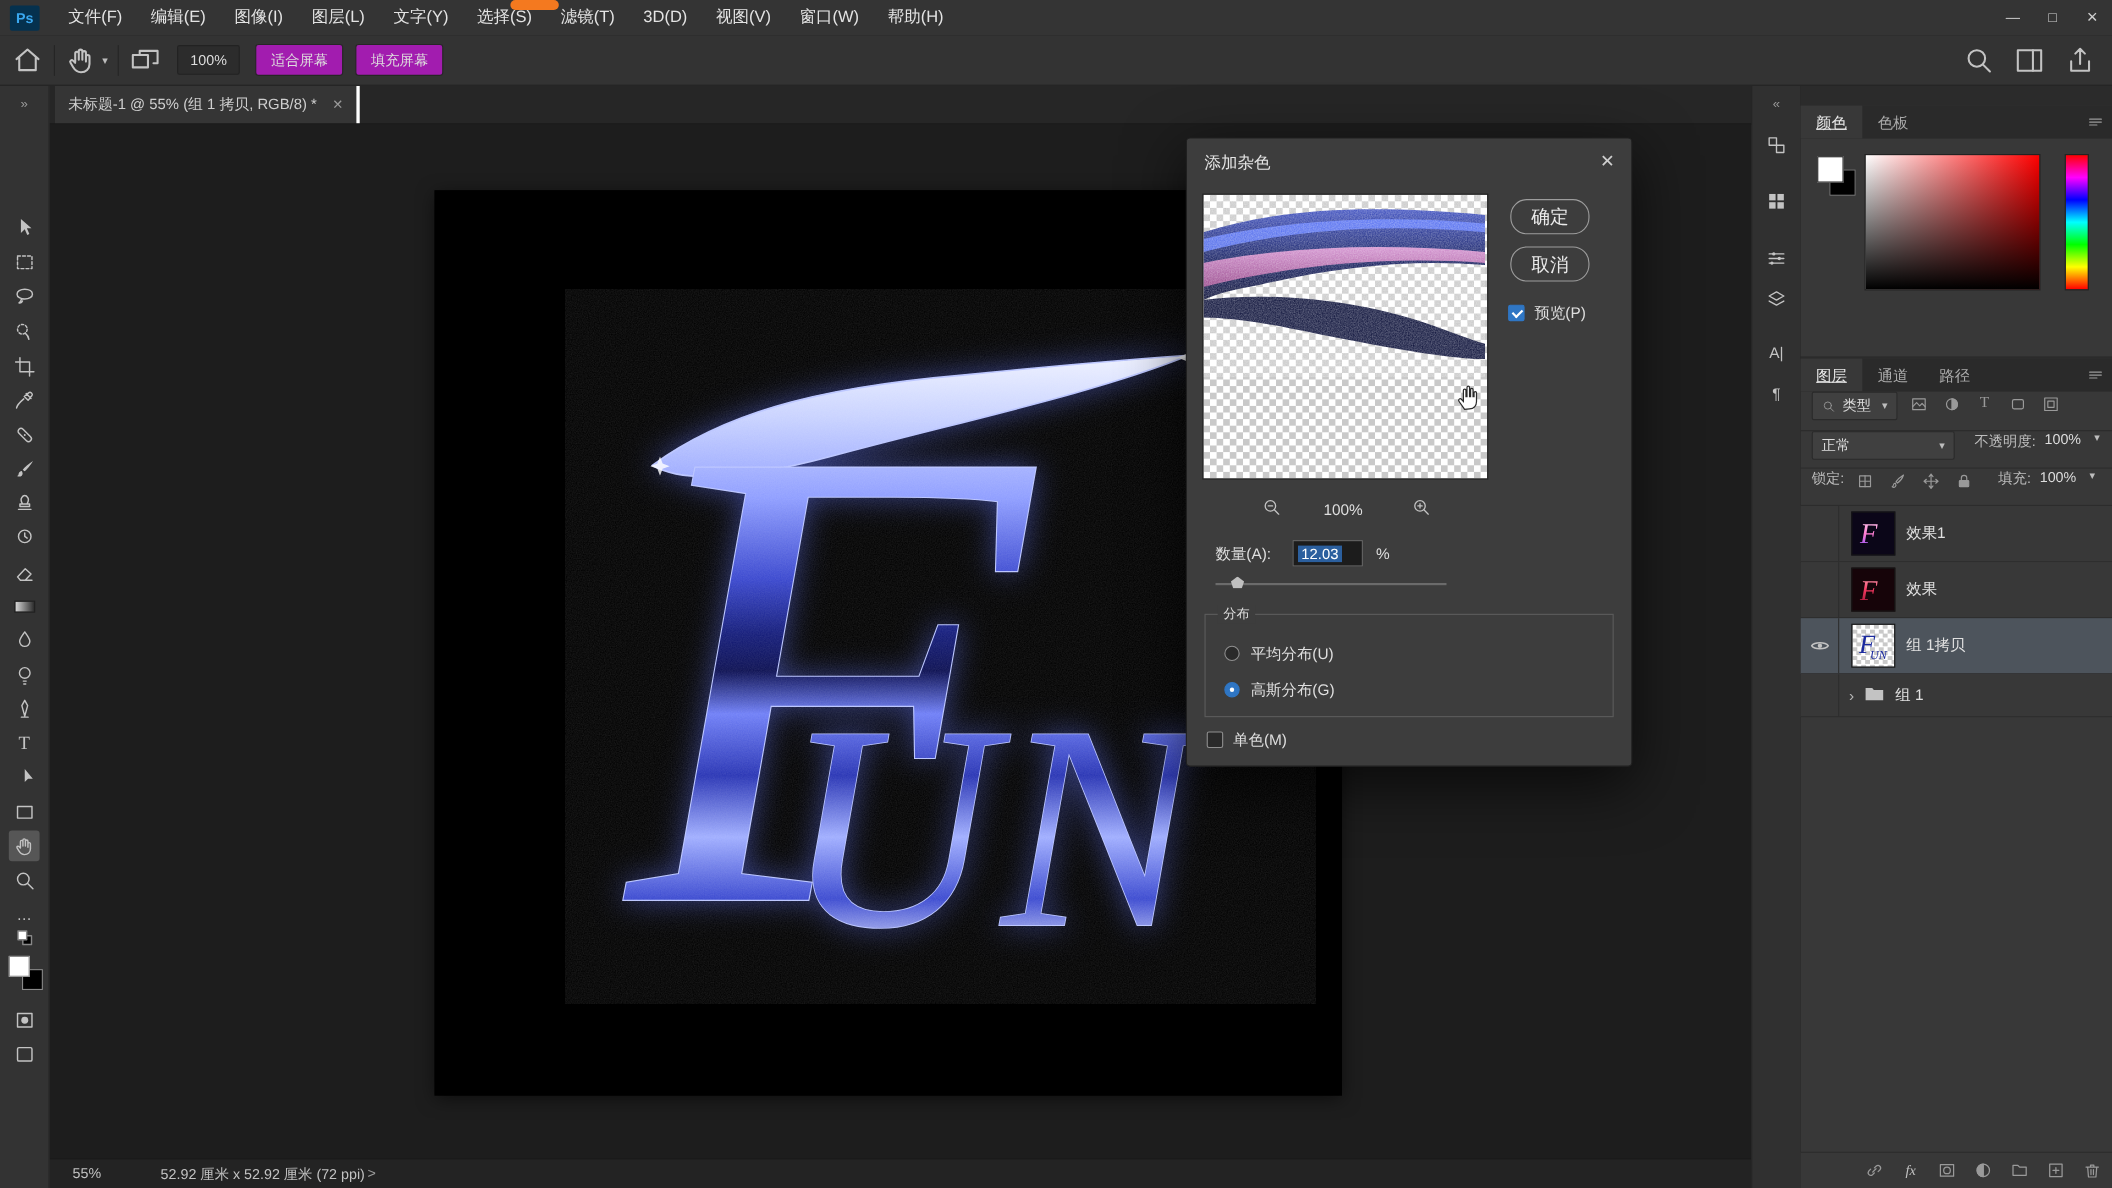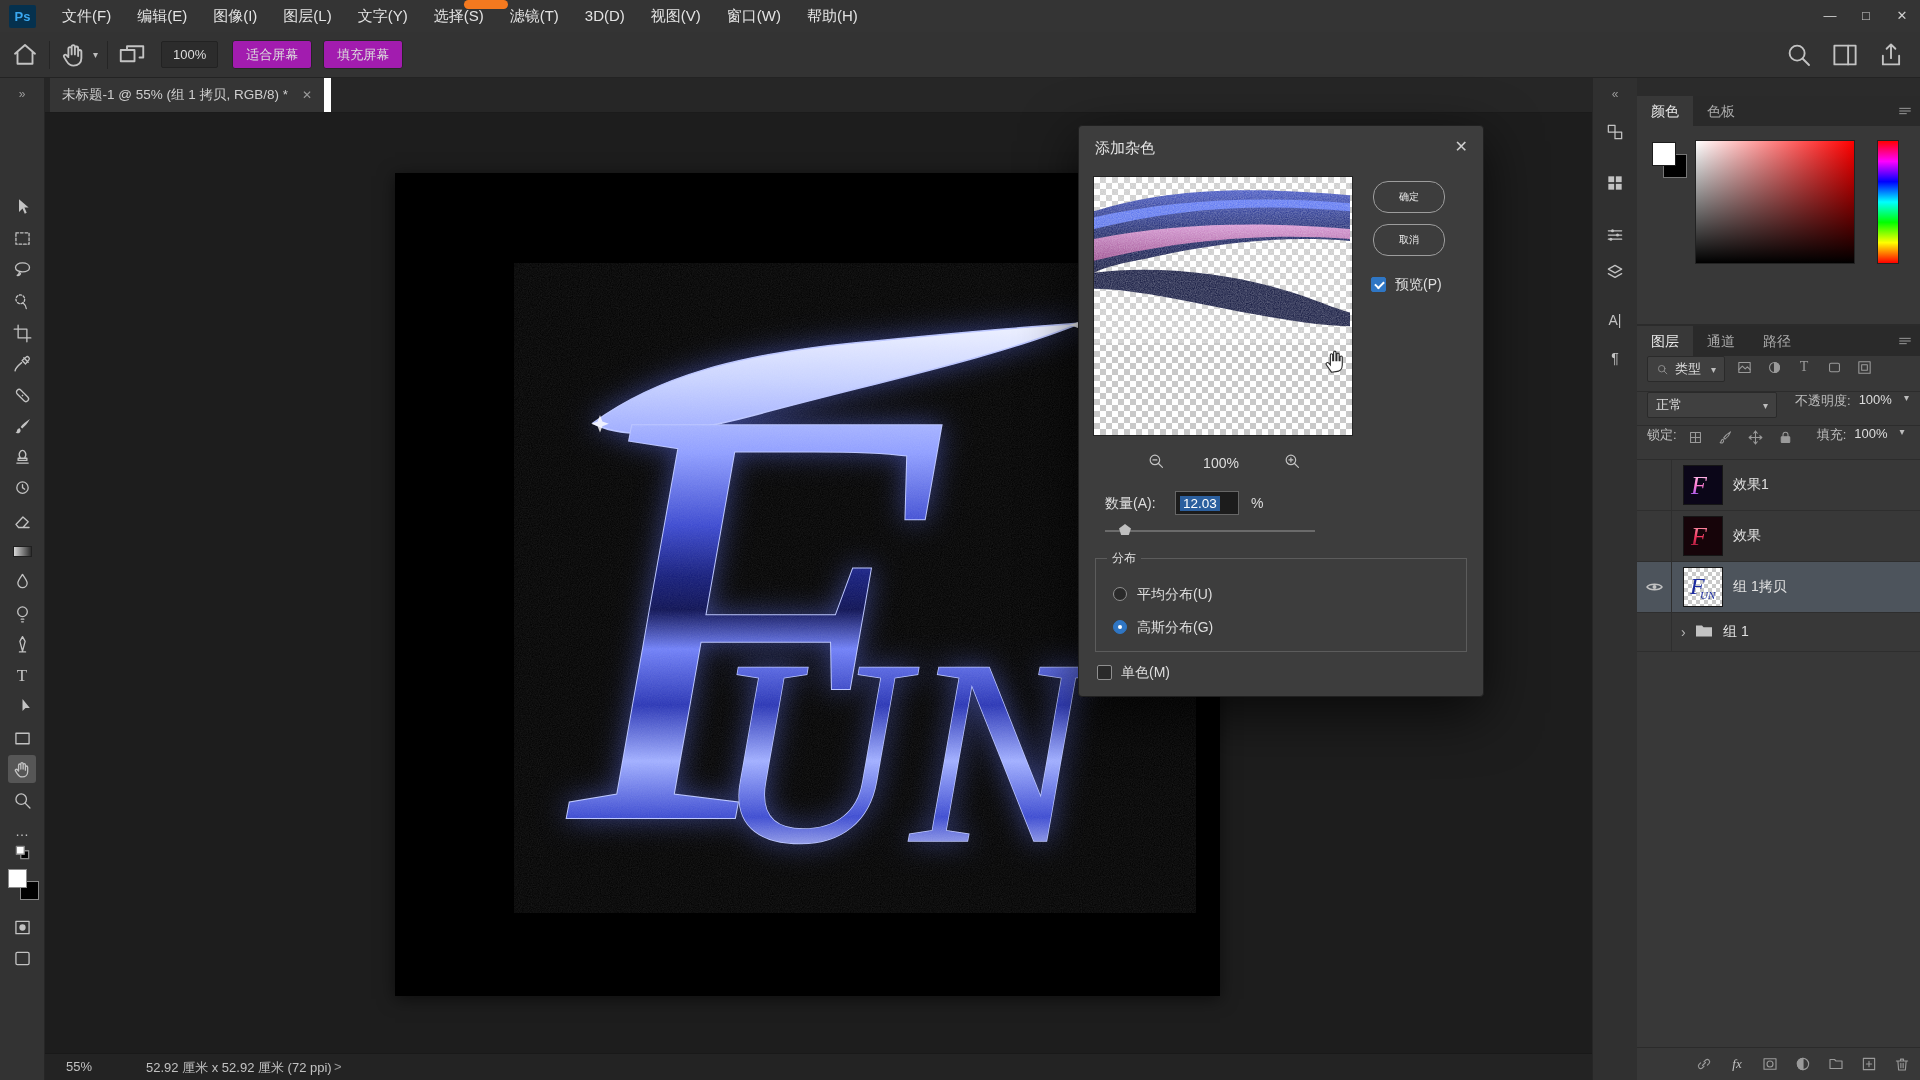--- a/index.html
+++ b/index.html
@@ -28,21 +28,21 @@
   .ob-btn{height:27px;padding:0 13px;background:#a21caf;border:1px solid #262626;border-radius:3px;
           display:flex;align-items:center;font-size:13px;color:#ddd;margin-right:11px;text-align:right;}
   .ob-val{height:25px;padding:0 11px;background:#2c2c2c;border:1px solid #222;border-radius:2px;
           display:flex;align-items:center;font-size:13px;color:#ddd;margin-right:14px;}
   .caret{font-size:10px;color:#bdbdbd;margin-left:4px;}
   .ob-right{margin-left:auto;display:flex;align-items:center;margin-right:14px;gap:16px;}
 
   
   .tabbar{position:absolute;top:78px;left:44px;width:1548px;height:34px;background:#262626;border-bottom:1px solid #1b1b1b;z-index:5;}
   .doc-tab{position:absolute;left:6px;top:0;height:34px;background:#353535;display:flex;align-items:center;
-           padding:0 12px;font-size:13.5px;color:#cfcfcf;border-right:7px solid #ffffff;}
+           padding:0 12px;font-size:13.5px;color:#cfcfcf;border-right:3px solid #ffffff;}
   .tab-close{margin-left:14px;color:#9a9a9a;font-size:12px;}
 
   
   .toolbar{position:absolute;top:78px;left:0;width:44px;bottom:0;background:#333;border-right:1px solid #262626;z-index:20;}
   .tool{position:absolute;left:8px;width:28px;height:28px;display:flex;align-items:center;justify-content:center;border-radius:3px;}
   .tool svg{width:21px;height:21px;}
   .tool.active{background:#565656;}
   .collapse-glyph{color:#9a9a9a;font-size:12px;}
   .grad-chip{width:17px;height:9px;background:linear-gradient(90deg,#d8d8d8,#2c2c2c);border:1px solid #202020;}
   .fgbg{position:absolute;width:17px;height:17px;border:1px solid #8a8a8a;}
@@ -57,21 +57,21 @@
   
   .rightstrip{position:absolute;top:78px;left:1592px;width:44px;bottom:0;background:#303030;border-left:1px solid #262626;}
   .strip-item{position:absolute;left:10px;width:24px;height:24px;display:flex;align-items:center;justify-content:center;
               color:#c3c3c3;font-size:14px;}
   .strip-item svg{width:20px;height:20px;}
 
   
   .panels{position:absolute;top:78px;left:1637px;right:0;bottom:0;background:#2b2b2b;}
   .ptabs{position:absolute;left:0;right:0;top:0;height:30px;background:#2a2a2a;display:flex;}
   .ptab{height:30px;line-height:30px;padding:0 14px;font-size:14px;color:#ababab;}
-  .ptab.active{background:#383838;color:#e9e9e9;}
+  .ptab.active{background:#383838;color:#e9e9e9;text-decoration:underline;}
   .pmenu{margin-left:auto;width:30px;display:flex;align-items:center;justify-content:center;}
 
   .cpanel{position:absolute;left:0;right:0;top:18px;height:228px;background:#383838;}
   .grad-field{position:absolute;left:58px;top:44px;width:158px;height:122px;border:1px solid #222;
       background:linear-gradient(to bottom,rgba(0,0,0,0),#000),linear-gradient(to right,#fff,#f00);}
   .hue-bar{position:absolute;left:240px;top:44px;width:20px;height:122px;border:1px solid #222;
       background:linear-gradient(180deg,#f00,#f0f,#00f,#0ff,#0f0,#ff0,#f00);}
   .mini-swatch{position:absolute;width:22px;height:22px;border:1px solid #1c1c1c;}
 
   .lpanel{position:absolute;left:0;right:0;top:248px;bottom:0;background:#383838;}
@@ -99,21 +99,21 @@
   .lp-bottom .small-ic svg{width:18px;height:18px;}
   .fx-txt{font-style:italic;font-size:13px;color:#c3c3c3;font-family:"Liberation Serif",serif;}
 
   
   .dialog{position:absolute;left:1078px;top:125px;width:404px;height:570px;background:#3d3d3d;
           border:1px solid #202020;border-radius:4px;box-shadow:0 16px 55px rgba(0,0,0,.68);z-index:40;}
   .dlg-title{position:absolute;left:16px;top:13px;font-size:15px;color:#e4e4e4;}
   .dlg-close{position:absolute;right:15px;top:11px;font-size:16px;color:#cfcfcf;}
   .dlg-preview{position:absolute;left:14px;top:50px;width:258px;height:258px;border:1px solid #242424;overflow:hidden;}
   .ps-btn{position:absolute;left:294px;width:70px;height:30px;border:1.5px solid #9d9d9d;border-radius:15px;
-          color:#eaeaea;display:flex;align-items:center;justify-content:center;font-size:10px;background:#3d3d3d;}
+          color:#eaeaea;display:flex;align-items:center;justify-content:center;font-size:17px;background:#3d3d3d;}
   .cb{width:15px;height:15px;border:1px solid #8f8f8f;background:#2a2a2a;border-radius:2px;position:absolute;box-sizing:border-box;}
   .cb.checked{background:#2f76c4;border-color:#2f76c4;}
   .cb.checked::after{content:"";position:absolute;left:3px;top:3px;width:7px;height:4px;
           border-left:2px solid #fff;border-bottom:2px solid #fff;transform:rotate(-45deg);}
   .radio{width:14px;height:14px;border-radius:50%;border:1px solid #8f8f8f;background:#2a2a2a;position:absolute;box-sizing:border-box;}
   .radio.checked{background:#2f76c4;border-color:#2f76c4;}
   .radio.checked::after{content:"";position:absolute;inset:4px;border-radius:50%;background:#fff;}
   .dlg-label{position:absolute;font-size:14px;color:#dedede;}
   .amount-field{position:absolute;left:96px;top:365px;width:64px;height:24px;background:#1c1c1c;
           border:1px solid #666;display:flex;align-items:center;padding:0 4px;box-sizing:border-box;}

